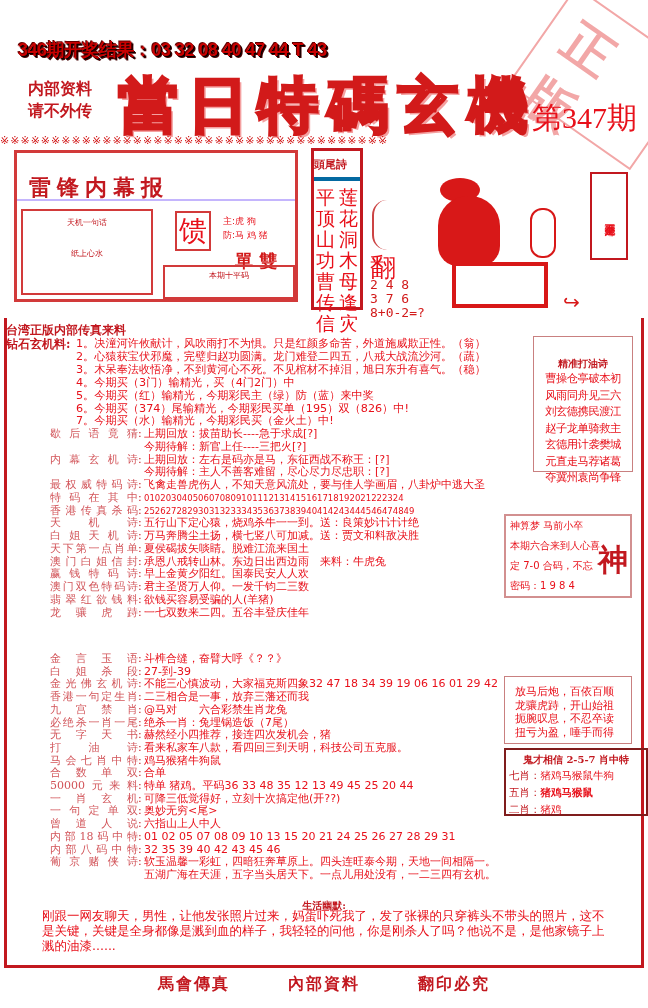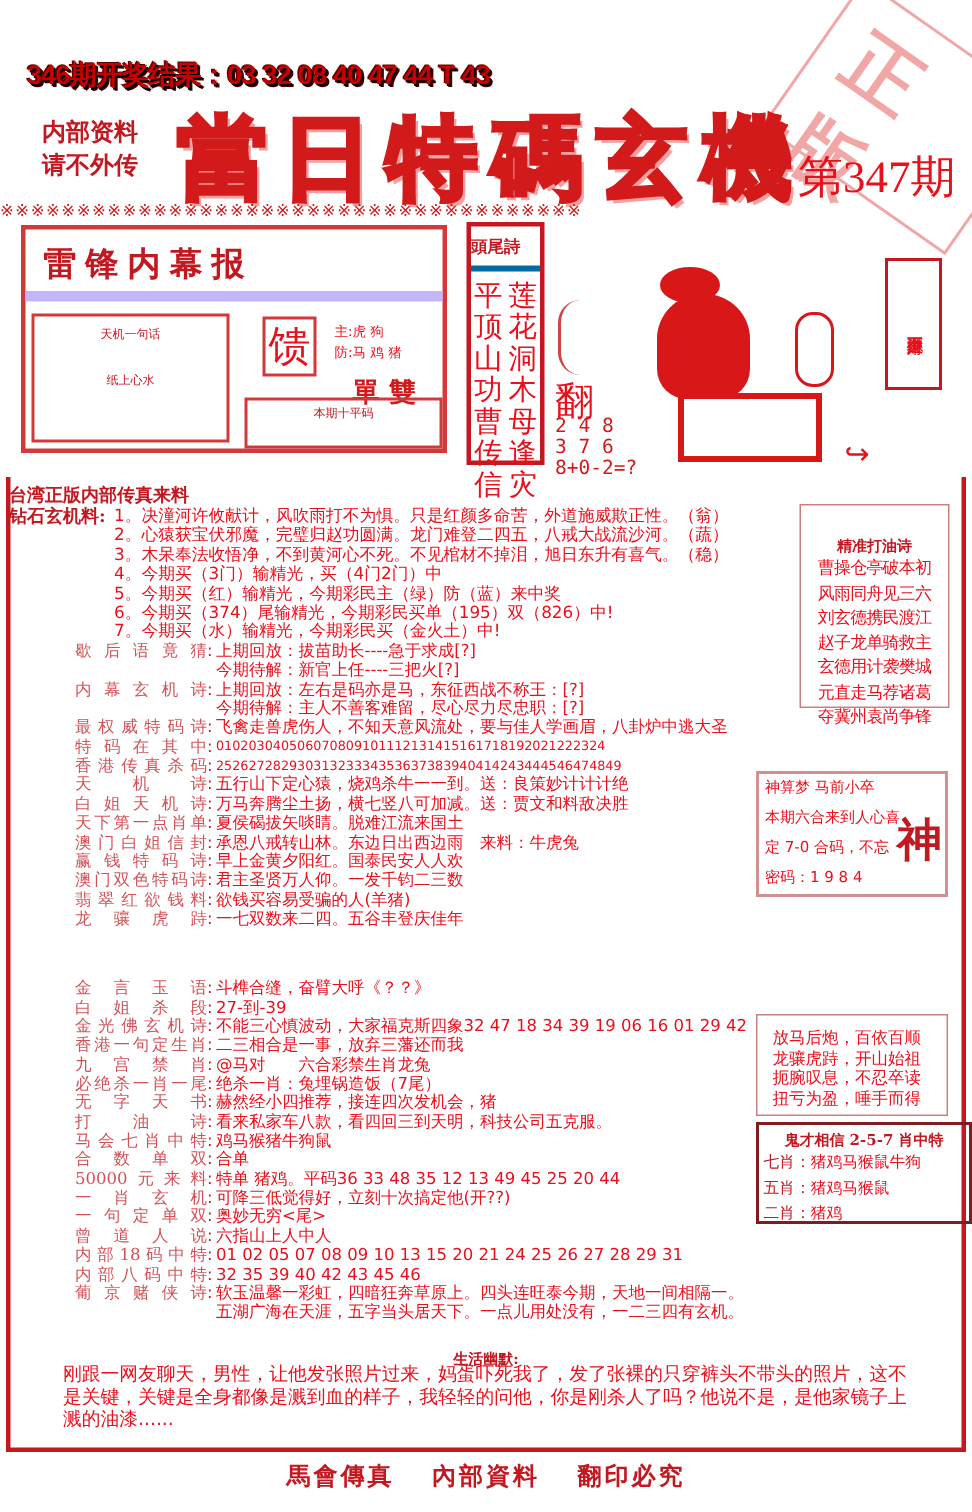--- a/index.html
+++ b/index.html
@@ -5,21 +5,21 @@
   *{box-sizing:border-box;margin:0;padding:0}
   body{width:648px;height:1008px;background:#fff;font-family:"DejaVu Sans",sans-serif;position:relative;overflow:hidden;color:#e8101a}
   .abs{position:absolute}
   .result{left:18px;top:38px;font:bold 18px "Liberation Sans",sans-serif;color:#c80000;letter-spacing:-0.5px;text-shadow:1px 1px 0 #000,-1px -1px 0 #600,2px 2px 0 #400}
   .stamp{right:-30px;top:18px;width:150px;height:120px;border:2px solid #f2a7a7;transform:rotate(35deg);color:#f2a7a7;font:bold 50px "DejaVu Serif",serif;padding:10px 20px;letter-spacing:30px}
   .inner{left:28px;top:78px;font:bold 16px "Liberation Serif",serif;color:#c2181f;line-height:22px}
   .bigtitle{left:118px;top:66px;font:bold 60px "DejaVu Serif",serif;color:#fff;-webkit-text-stroke:3px #d21a1a;letter-spacing:10px;text-shadow:3px 3px 0 #f4a0a0}
   .issue{left:532px;top:98px;font:30px "Liberation Serif",serif;color:#e8101a}
   .stars{left:0;top:134px;width:648px;font-size:11px;color:#d21a1a;letter-spacing:1px;white-space:nowrap;overflow:hidden}
   .leifeng{left:14px;top:150px;width:284px;height:152px;border:3px solid #d23a3a}
-  .leifeng .head{height:48px;border-bottom:7px solid #c4b5fd;font:bold 22px "DejaVu Serif",serif;color:#c2181f;padding:8px 12px;letter-spacing:6px}
+  .leifeng .head{height:48px;border-bottom:2px solid #c4b5fd;font:bold 22px "DejaVu Serif",serif;color:#c2181f;padding:20px 12px;letter-spacing:6px}
   .box{position:absolute;border:2px solid #d23a3a}
   .small{font-size:7px;color:#c2181f}
   .poem{left:311px;top:148px;width:52px;height:162px;border:3px solid #c2181f}
   .poem .ph{height:30px;border-bottom:4px solid #0369a1;font:bold 11px "DejaVu Serif",serif;color:#c2181f;line-height:28px}
   .poem .cols{display:flex;justify-content:space-around;padding-top:6px;font:19px "DejaVu Serif",serif;color:#e8101a;line-height:21px}
   .fan{left:370px;top:250px;font:26px "DejaVu Serif",serif;color:#e8101a}
   .nums{left:370px;top:278px;font:13px "DejaVu Sans Mono",monospace;color:#d21a1a;line-height:14px;white-space:pre}
   .teletubby{left:430px;top:182px;width:62px;height:70px;background:#d81818;border-radius:30px 30px 20px 20px}
   .caishen{left:590px;top:172px;width:38px;height:88px;border:2px solid #c2181f;font-size:11px;color:#e8101a;writing-mode:vertical-rl;text-align:center;padding:6px 10px;line-height:14px}
   .main{left:4px;top:318px;width:640px;height:650px;border-left:3px solid #c2181f;border-right:3px solid #c2181f;border-bottom:3px solid #c2181f}
@@ -38,21 +38,21 @@
   .sidebox2{left:504px;top:514px;width:128px;height:84px;border:2px solid #d29090}
   .sb2l{font-size:10px;line-height:20px;color:#e8101a;padding-left:4px;white-space:nowrap}
   .shen{left:598px;top:540px;font:bold 30px "DejaVu Serif",serif;color:#c2181f}
   .sidebox3{left:504px;top:676px;width:128px;height:68px;border:1px solid #c98080;padding:8px 0 0 10px;font-size:11px;line-height:13.5px;color:#e8101a}
   .sidebox4{left:504px;top:748px;width:144px;height:68px;border:2px solid #7f1d1d;font-size:10.5px}
   .sidebox4 .t{font:bold 10px "DejaVu Serif",serif;color:#c2181f;text-align:center;padding-top:3px}
   .sidebox4 .r{padding-left:3px;line-height:17px;color:#e8101a}
   .sidebox4 .r span{color:#c2181f}
   .life{left:0;top:899px;width:648px;text-align:center;font:bold 10px "DejaVu Serif",serif;color:#c2181f}
   .joke{left:42px;top:908px;width:565px;font-size:12.5px;line-height:15px;color:#e8101a}
-  .footer{left:0;top:974px;width:648px;display:flex;justify-content:center;gap:25px;font:bold 16px "DejaVu Serif",serif;color:#c2181f;letter-spacing:2px}
+  .footer{left:0;top:974px;width:648px;display:flex;justify-content:center;gap:58px;font:bold 16px "DejaVu Serif",serif;color:#c2181f;letter-spacing:2px}
 </style>
 </head>
 <body>
 
 <div class="abs result">346期开奖结果：03 32 08 40 47 44 T 43</div>
 <div class="abs stamp">正版</div>
 <div class="abs inner">
   <div>内部资料</div>
   <div>请不外传</div>
 </div>
@@ -302,21 +302,21 @@
 <div class="abs sidebox3">
   <div>放马后炮，百依百顺</div>
   <div>龙骧虎跱，开山始祖</div>
   <div>扼腕叹息，不忍卒读</div>
   <div>扭亏为盈，唾手而得</div>
 </div>
 
 <div class="abs sidebox4">
   <div class="t">鬼才相信 2-5-7 肖中特</div>
   <div class="r"><span>七肖：</span><b style="font-weight:normal">猪鸡马猴鼠牛狗</b></div>
-  <div class="r"><span>五肖：</span><b style="font-weight:normal">猪鸡马猴鼠</b></div>
+  <div class="r"><span>五肖：</span><b style="font-weight:bold">猪鸡马猴鼠</b></div>
   <div class="r"><span>二肖：</span><b style="font-weight:normal">猪鸡</b></div>
 </div>
 
 <div class="abs life">生活幽默:</div>
 <div class="abs joke">刚跟一网友聊天，男性，让他发张照片过来，妈蛋吓死我了，发了张裸的只穿裤头不带头的照片，这不是关键，关键是全身都像是溅到血的样子，我轻轻的问他，你是刚杀人了吗？他说不是，是他家镜子上溅的油漆......</div>
 
 <div class="abs footer">
   <span>馬會傳真</span>
   <span>內部資料</span>
   <span>翻印必究</span>

